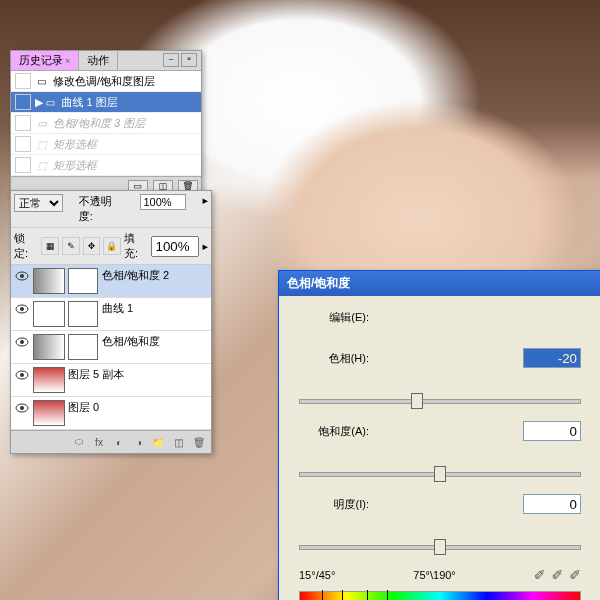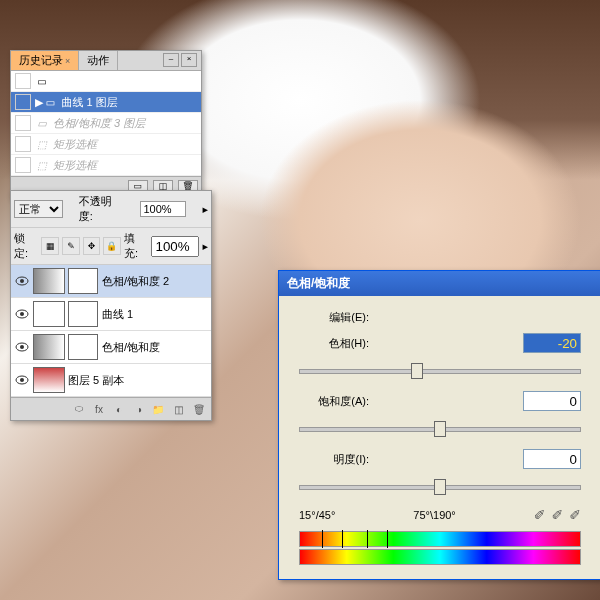--- a/index.html
+++ b/index.html
@@ -1,53 +1,53 @@
 <!DOCTYPE html>
 <html><head>
 <meta charset="utf-8">
 <style>
 body{margin:0;width:600px;height:600px;font-family:"Microsoft YaHei",SimSun,sans-serif;font-size:11px;background:linear-gradient(135deg,#8b6f5c 0%,#a08570 15%,#f5f0ea 30%,#c9a892 50%,#d4b5a0 70%,#6b4a3a 100%);position:relative;overflow:hidden}
 .bg-face{position:absolute;top:0;left:0;width:600px;height:600px;background:radial-gradient(ellipse 200px 150px at 420px 220px,#f0d5c0 0%,#e8c8b0 60%,transparent 80%),radial-gradient(ellipse 300px 200px at 300px 100px,#fff 0%,#f8f8f8 40%,transparent 60%),radial-gradient(circle 25px at 430px 225px,#2a1a10 0%,#3a2a1a 40%,transparent 50%),linear-gradient(180deg,#5a3a28 0%,#7a5a48 20%,transparent 30%)}
 .panel{position:absolute;background:#e8e8e8;border:1px solid #999;box-shadow:2px 2px 5px rgba(0,0,0,.3)}
 .history{left:10px;top:50px;width:190px}
 .tabs{display:flex;background:#d8d8d8;border-bottom:1px solid #aaa}
 .tab{padding:2px 8px;border-right:1px solid #aaa;cursor:pointer}
-.tab.active{background:#fdba74}
+.tab.active{background:#f0abfc}
 .tab-x{font-size:9px;margin-left:2px;color:#666}
 .hist-list{background:#fff;max-height:120px;overflow-y:auto}
 .hist-row{display:flex;align-items:center;padding:2px 4px;border-bottom:1px solid #eee}
 .hist-row.sel{background:#4a7bc8;color:#fff}
 .hist-row.dim{color:#aaa;font-style:italic}
 .hist-chk{width:14px;height:14px;border:1px solid #ccc;margin-right:4px}
 .hist-ico{width:14px;height:14px;margin-right:4px;display:inline-flex;align-items:center;justify-content:center;font-size:10px}
 .btm-bar{background:#d8d8d8;padding:2px;text-align:right;border-top:1px solid #aaa}
 .btm-bar span{display:inline-block;width:18px;height:14px;border:1px solid #999;margin:0 1px;background:#e8e8e8;font-size:9px;text-align:center}
 .layers{left:10px;top:190px;width:200px}
-.lay-top{display:flex;padding:3px;gap:16px;border-bottom:1px solid #ccc;align-items:center}
+.lay-top{display:flex;padding:3px;gap:16px;border-bottom:1px solid #ccc;align-items:flex-start}
 .lay-top select,.lay-top input{font-size:11px;border:1px solid #999}
 .lay-top select{width:50px;height:18px}
 .lay-lock{display:flex;padding:3px;gap:3px;border-bottom:1px solid #ccc;align-items:center}
 .lay-lock .ico{width:16px;height:16px;border:1px solid #ccc;display:inline-flex;align-items:center;justify-content:center;font-size:9px}
 .lay-list{background:#fff}
-.lay-row{display:flex;align-items:center;padding:3px;border-bottom:1px solid #ddd}
+.lay-row{display:flex;padding:3px;border-bottom:1px solid #ddd}
 .lay-row.sel{background:#c8d8f0}
 .lay-eye{width:16px;height:16px;display:flex;align-items:center;justify-content:center}
 .lay-thumb{width:30px;height:24px;border:1px solid #666;margin:0 3px;background:linear-gradient(90deg,#888,#fff)}
 .lay-mask{width:28px;height:24px;border:1px solid #666;background:#fff;margin-right:4px}
 .lay-name{font-size:11px}
 .lay-btm{background:#d8d8d8;padding:3px;display:flex;justify-content:flex-end;gap:2px;border-top:1px solid #aaa}
 .lay-btm span{width:18px;height:16px;display:inline-flex;align-items:center;justify-content:center;font-size:10px;color:#555}
 .hsl-dlg{left:278px;top:270px;width:322px;background:#ece9d8;border:1px solid #0054e3}
 .hsl-title{background:linear-gradient(#3b77dd,#2b5fc0);color:#fff;padding:4px 8px;font-size:12px;font-weight:bold}
 .hsl-body{padding:14px 20px}
-.hsl-row{display:flex;align-items:center;margin-bottom:8px}
+.hsl-row{display:flex;align-items:center;margin-bottom:23px}
 .hsl-lbl{width:70px;text-align:right;padding-right:10px}
 .hsl-sel{border:1px solid #7f9db9;height:20px;width:130px;background:#fff}
 .hsl-val{width:50px;height:18px;border:1px solid #7f9db9;text-align:right;padding:0 3px;margin-left:auto}
-.hsl-val.sel{background:#316ac5;color:#fde047}
+.hsl-val.sel{background:#316ac5;color:#fef9c3}
 .slider{position:relative;height:20px;margin:2px 0 10px 0}
 .slider-track{position:absolute;top:8px;left:0;right:0;height:3px;background:#ccc;border:1px solid #999}
 .slider-thumb{position:absolute;top:2px;width:10px;height:14px;background:#ece9d8;border:1px solid #666;transform:translateX(-50%)}
 .hsl-range{display:flex;align-items:center;justify-content:space-between;margin-top:8px}
 .eyedrop{display:flex;gap:6px}
 .eyedrop span{font-size:14px;color:#555}
 .spectrum{height:14px;margin-top:8px;background:linear-gradient(90deg,red,#ff0,#0f0,#0ff,#00f,#f0f,red);border:1px solid #999;position:relative}
 .spec-mark{position:absolute;top:-2px;width:1px;height:18px;background:#000}
 .win-btns{position:absolute;right:4px;top:2px;display:flex;gap:2px}
 .win-btn{width:14px;height:12px;background:#d8d8d8;border:1px solid #999;font-size:8px;text-align:center;line-height:10px}
@@ -63,20 +63,21 @@
     <span class="win-btn">×</span>
   </div>
   <div class="tabs">
     <div class="tab active"><span>历史记录</span><span class="tab-x">×</span></div>
     <div class="tab">动作</div>
   </div>
   <div class="hist-list" id="hist-list">
       <div class="hist-row">
         <span class="hist-chk"></span>
         <span class="hist-ico">▭</span>
+        <span>修改色调/饱和度图层</span>
       </div>
       <div class="hist-row sel">
         <span class="hist-chk"></span>
         <span>▶</span>
         <span class="hist-ico">▭</span>
         <span>曲线 1 图层</span>
       </div>
       <div class="hist-row dim">
         <span class="hist-chk"></span>
         <span class="hist-ico">▭</span>
@@ -154,20 +155,30 @@
       <div class="lay-row">
         <div class="lay-eye">
           <svg class="eye-svg" viewBox="0 0 14 10">
             <ellipse cx="7" cy="5" rx="6" ry="4" fill="none" stroke="#333"></ellipse>
             <circle cx="7" cy="5" r="2" fill="#333"></circle>
           </svg>
         </div>
         <div class="lay-thumb" style="background:linear-gradient(#c44,#fff)"></div>
         <span class="lay-name">图层 5 副本</span>
       </div>
+      <div class="lay-row">
+        <div class="lay-eye">
+          <svg class="eye-svg" viewBox="0 0 14 10">
+            <ellipse cx="7" cy="5" rx="6" ry="4" fill="none" stroke="#333"></ellipse>
+            <circle cx="7" cy="5" r="2" fill="#333"></circle>
+          </svg>
+        </div>
+        <div class="lay-thumb" style="background:linear-gradient(#c44,#fff)"></div>
+        <span class="lay-name">图层 0</span>
+      </div>
     </div>
   <div class="lay-btm">
     <span>⬭</span>
     <span>fx</span>
     <span>◐</span>
     <span>◑</span>
     <span>📁</span>
     <span>◫</span>
     <span>🗑</span>
   </div>

